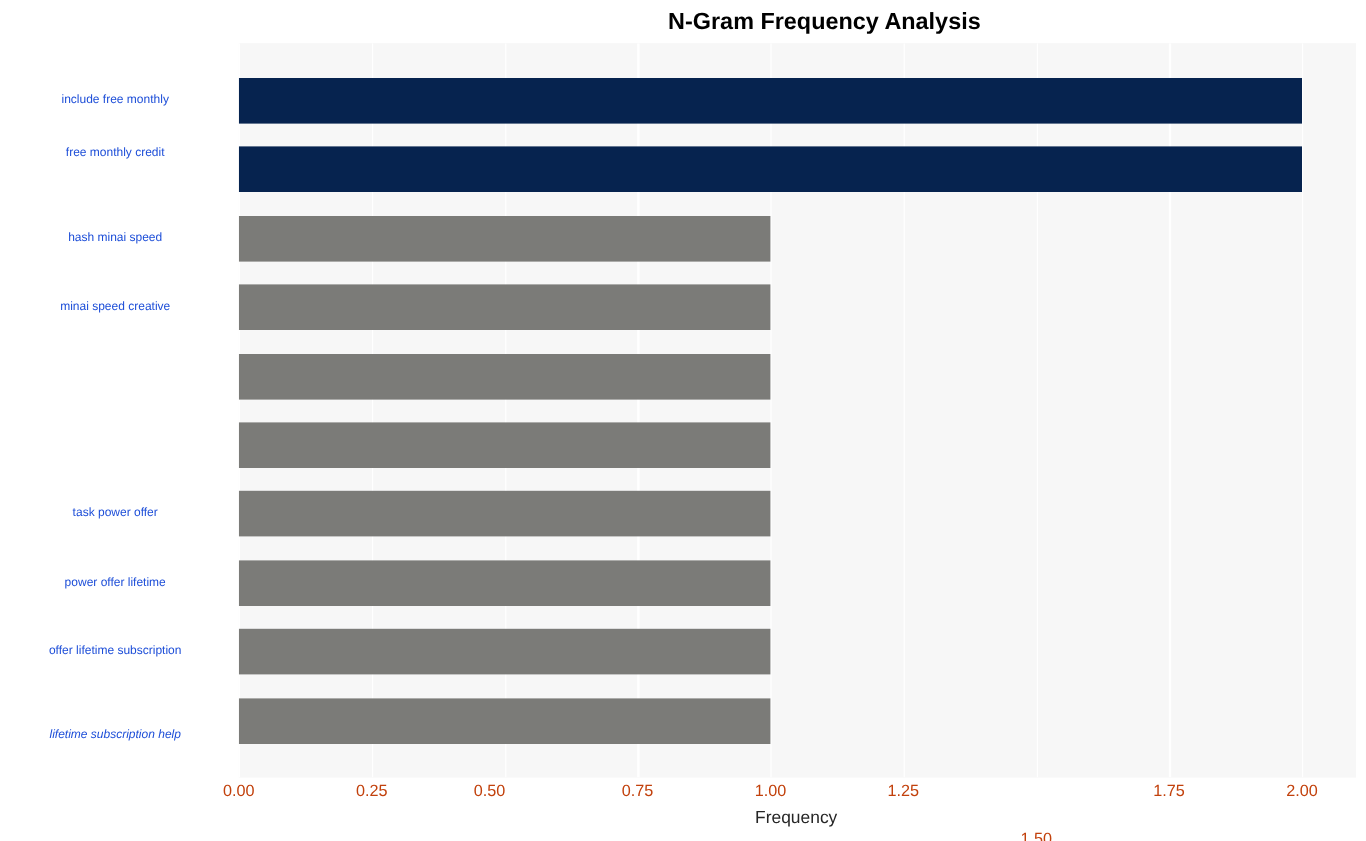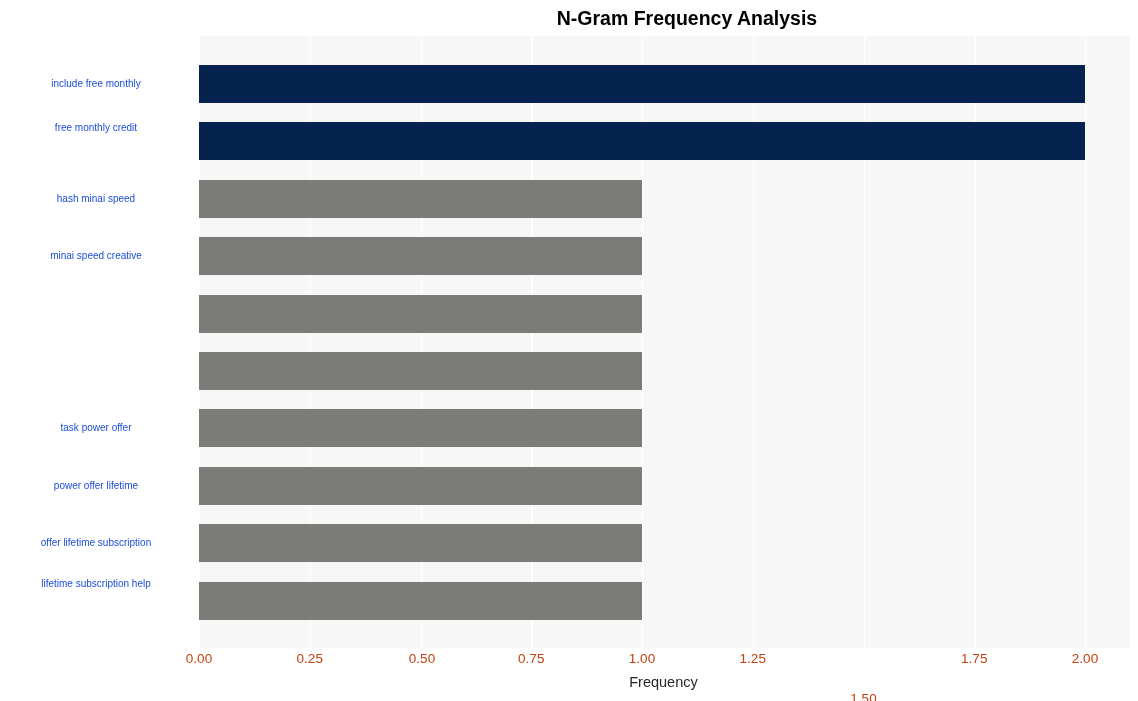--- a/index.html
+++ b/index.html
@@ -135,21 +135,21 @@
   </div>
 
   <div id="y-axis">
       <div class="ytick" style="top: 39px;">include free monthly</div>
       <div class="ytick" style="top: 83px;">free monthly credit</div>
       <div class="ytick" style="top: 153.8px;">hash minai speed</div>
       <div class="ytick" style="top: 211.2px;">minai speed creative</div>
       <div class="ytick" style="top: 383.4px;">task power offer</div>
       <div class="ytick" style="top: 440.8px;">power offer lifetime</div>
       <div class="ytick" style="top: 498.2px;">offer lifetime subscription</div>
-      <div class="ytick" style="top: 539px;">lifetime subscription help</div>
+      <div class="ytick" style="top: 568px; font-style: italic;">lifetime subscription help</div>
     </div>
 
   <div id="plot-area">
     <div id="gridlines">
         <div class="gridline-v" style="left: 0px;"></div>
         <div class="gridline-v" style="left: 110.75px;"></div>
         <div class="gridline-v" style="left: 221.5px;"></div>
         <div class="gridline-v" style="left: 332.25px;"></div>
         <div class="gridline-v" style="left: 443px;"></div>
         <div class="gridline-v" style="left: 553.75px;"></div>
@@ -187,21 +187,21 @@
         </div>
         <div class="bar-row" style="top: 545.6px;">
           <div class="bar" title="lifetime subscription help: 1" style="width: 443px; background: rgb(123, 123, 120);"></div>
         </div>
       </div>
   </div>
 
   <div id="x-axis">
       <div class="xtick" style="left: 0px;">0.00</div>
       <div class="xtick" style="left: 110.75px;">0.25</div>
-      <div class="xtick" style="left: 223px;">0.50</div>
+      <div class="xtick" style="left: 209px;">0.50</div>
       <div class="xtick" style="left: 332.25px;">0.75</div>
       <div class="xtick" style="left: 443px;">1.00</div>
       <div class="xtick" style="left: 553.75px;">1.25</div>
       <div class="xtick" style="left: 664.5px; margin-top: 40px;">1.50</div>
       <div class="xtick" style="left: 775.25px;">1.75</div>
       <div class="xtick" style="left: 886px;">2.00</div>
     </div>
 
   <div id="x-axis-label">
     <span>Frequency</span>

